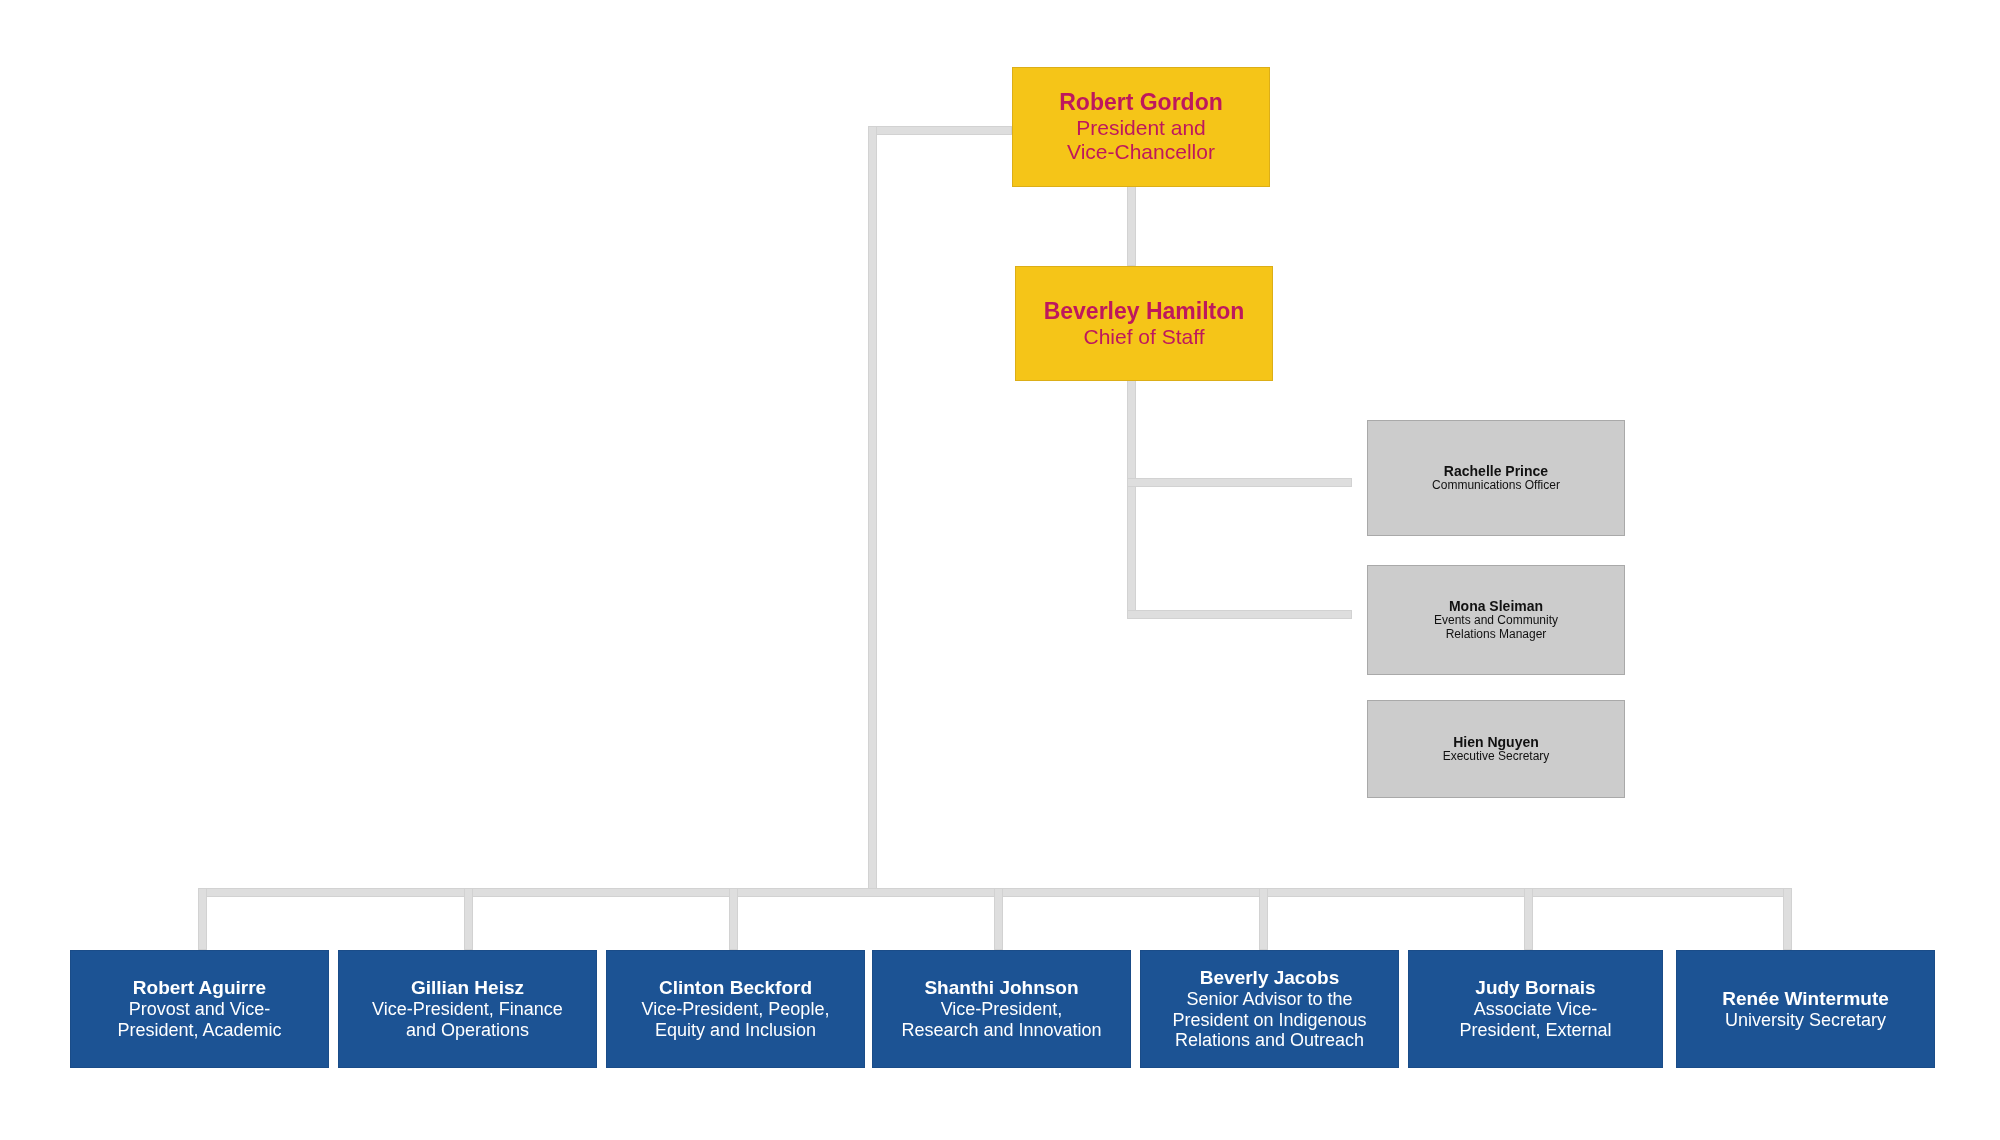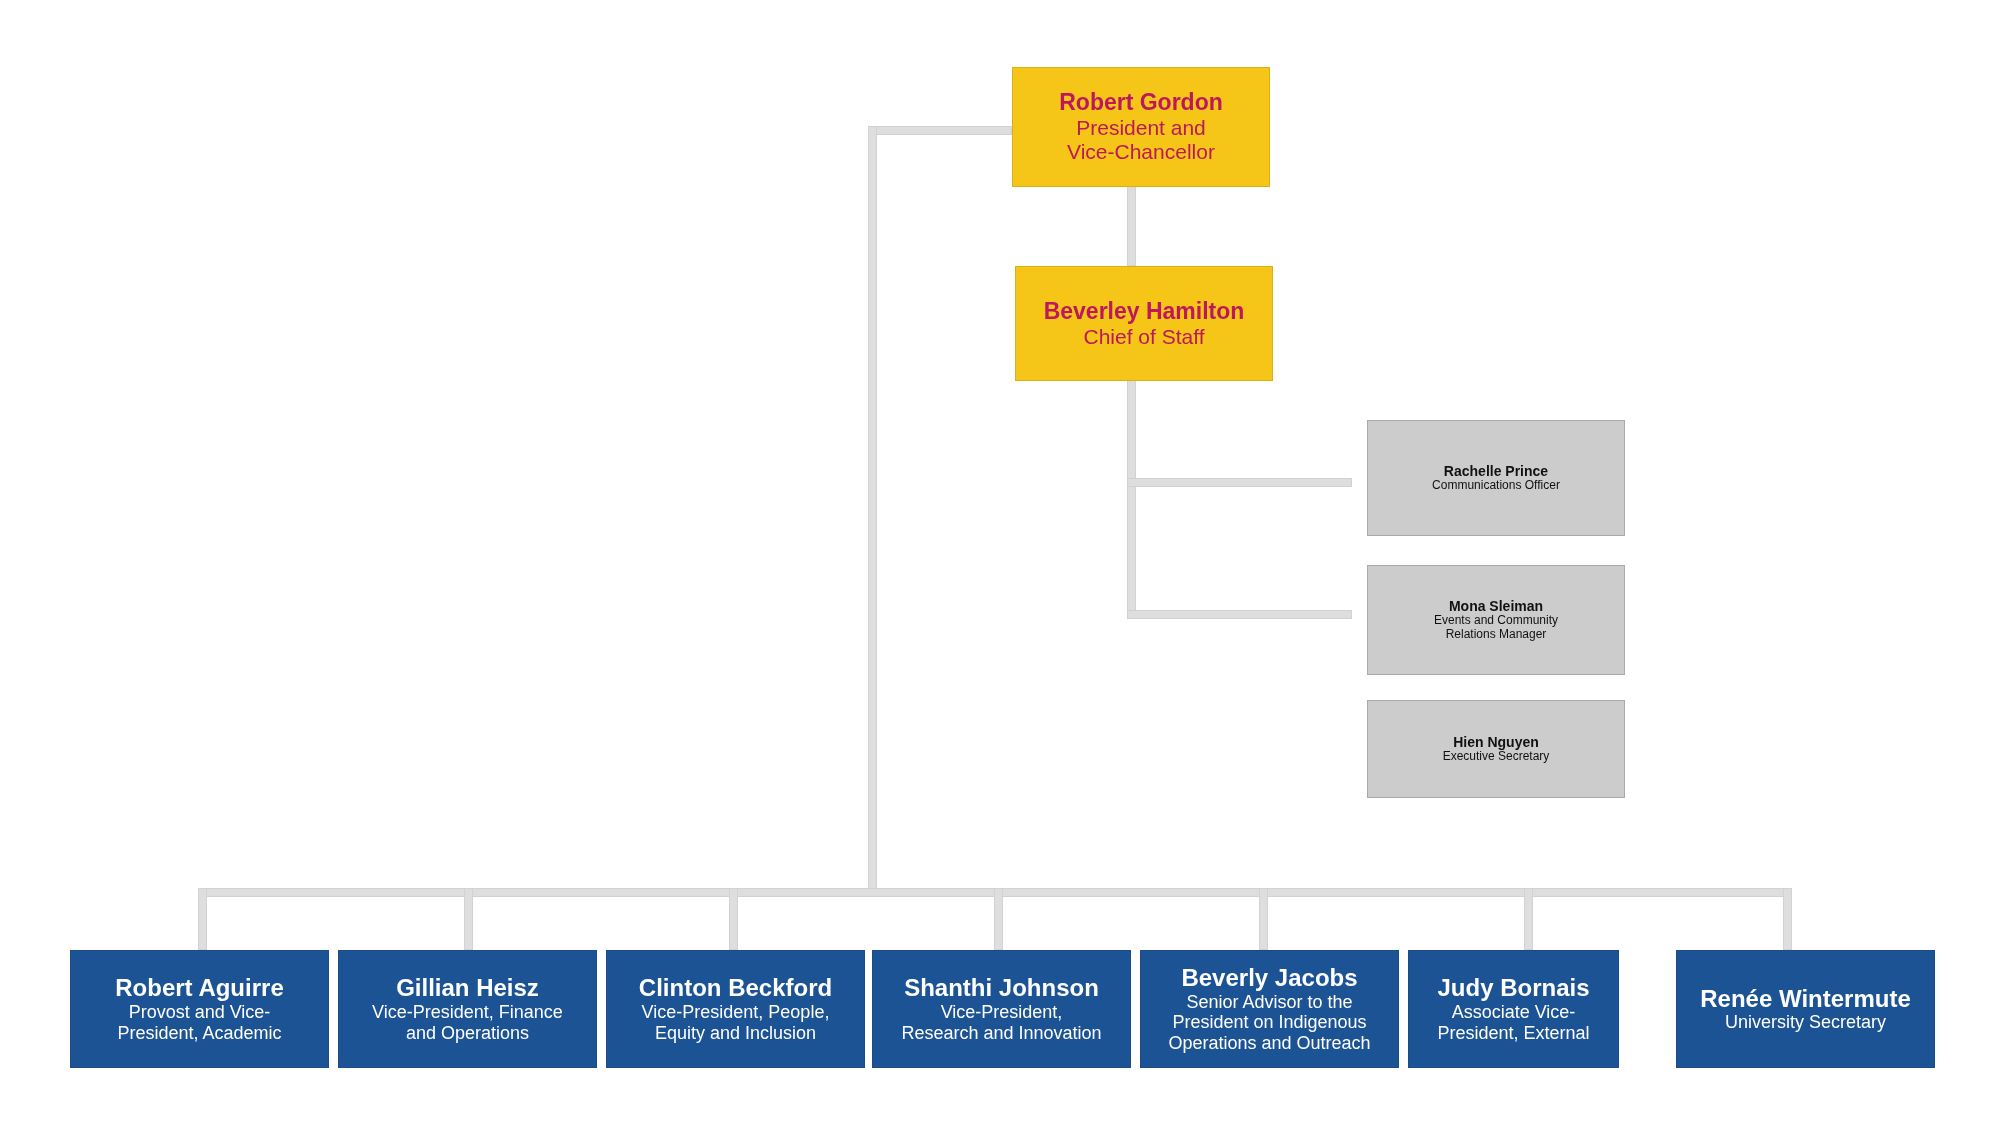--- a/index.html
+++ b/index.html
@@ -63,21 +63,21 @@
     border: 1px solid #1a4c88;
     color: #ffffff;
   }
 
   .fs-exec .nm  { font-size: 23px; }
   .fs-exec .ttl { font-size: 21px; }
 
   .fs-gray .nm  { font-size: 14px; }
   .fs-gray .ttl { font-size: 12px; }
 
-  .fs-blue .nm  { font-size: 24px; }
+  .fs-blue .nm  { font-size: 19px; }
   .fs-blue .ttl { font-size: 18px; }
 </style>
 </head>
 <body>
 
 <div id="chart-root">
 
   <div class="conn conn-h" style="left:868px; top:126px; width:144px;"></div>
 
   <div class="conn conn-v" style="left:868px; top:126px; height:770px;"></div>
@@ -148,24 +148,24 @@
   <div class="node node-blue fs-blue" style="left:872px; top:950px; width:259px; height:118px;">
     <span class="nm">Shanthi Johnson</span>
     <span class="ttl">Vice-President,</span>
     <span class="ttl">Research and Innovation</span>
   </div>
 
   <div class="node node-blue fs-blue" style="left:1140px; top:950px; width:259px; height:118px;">
     <span class="nm">Beverly Jacobs</span>
     <span class="ttl">Senior Advisor to the</span>
     <span class="ttl">President on Indigenous</span>
-    <span class="ttl">Operations and Outreach</span>
+    <span class="ttl">Relations and Outreach</span>
   </div>
 
-  <div class="node node-blue fs-blue" style="left:1408px; top:950px; width:211px; height:118px;">
+  <div class="node node-blue fs-blue" style="left:1408px; top:950px; width:255px; height:118px;">
     <span class="nm">Judy Bornais</span>
     <span class="ttl">Associate Vice-</span>
     <span class="ttl">President, External</span>
   </div>
 
   <div class="node node-blue fs-blue" style="left:1676px; top:950px; width:259px; height:118px;padding-left:8px;">
     <span class="nm">Renée Wintermute</span>
     <span class="ttl">University Secretary</span>
   </div>
 

